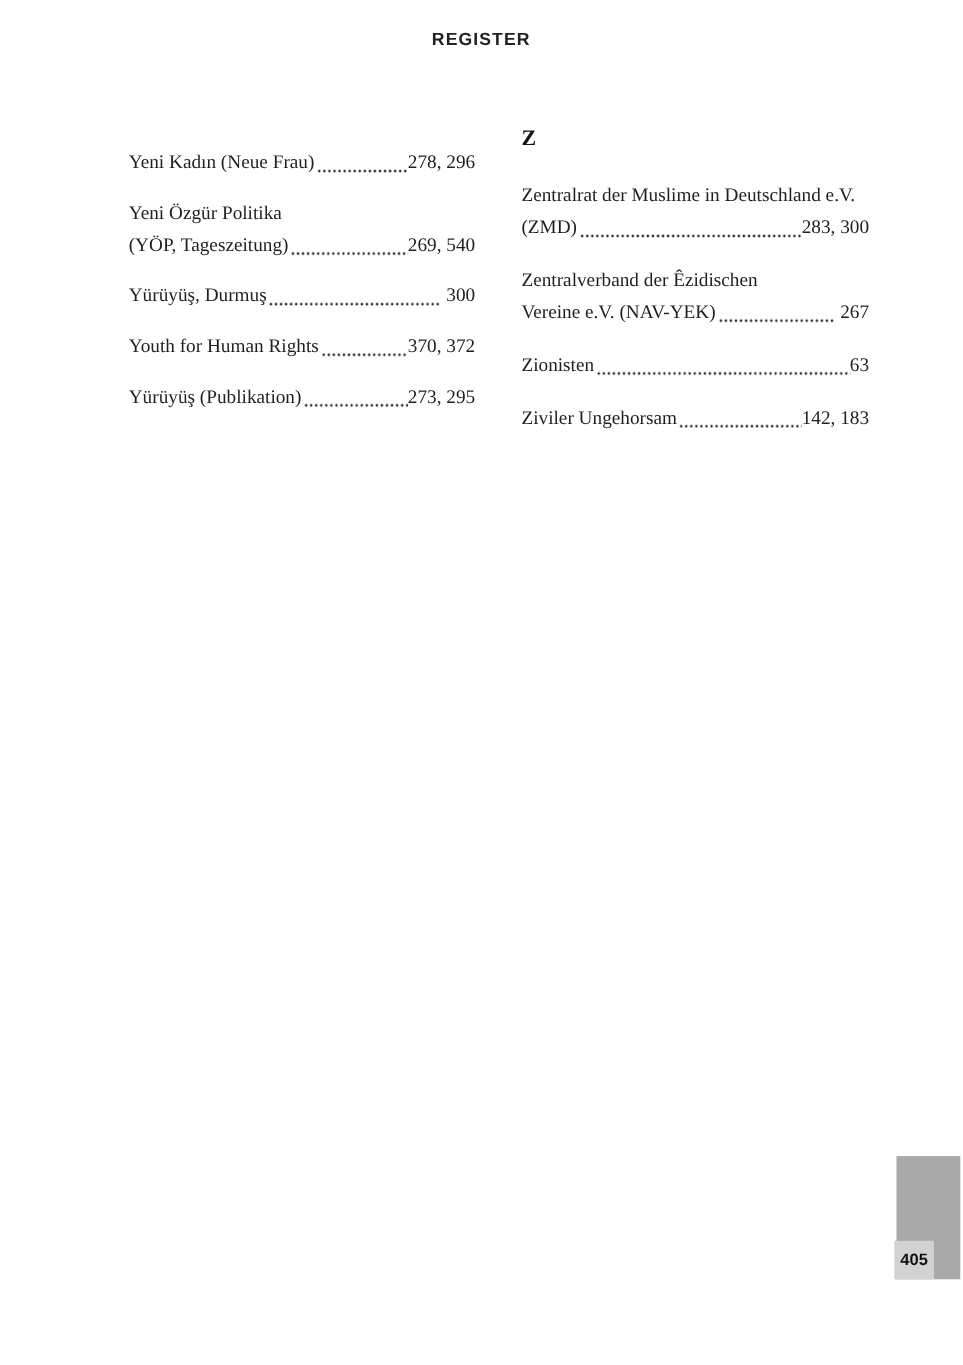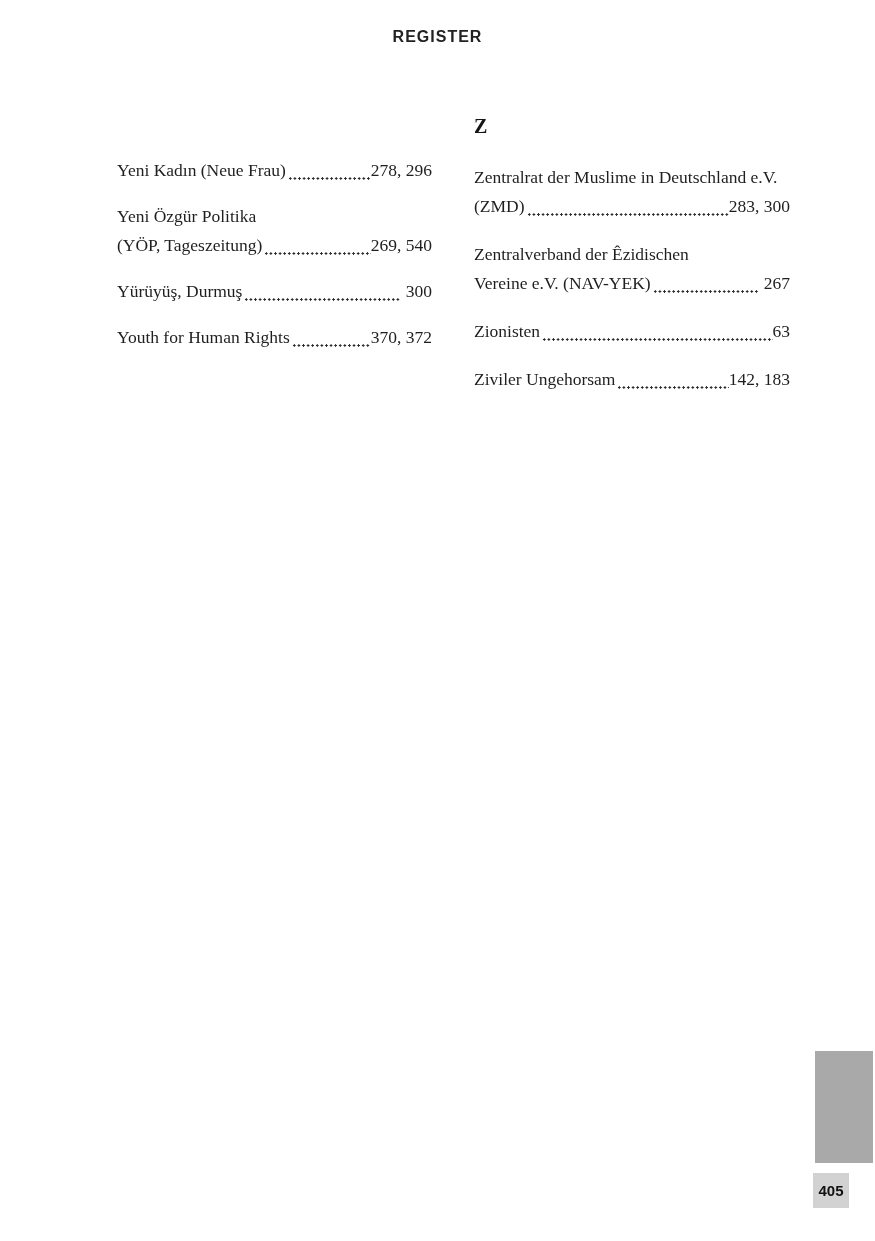--- a/index.html
+++ b/index.html
@@ -71,21 +71,21 @@
     position: absolute;
     left: 815px;
     top: 1051px;
     width: 58px;
     height: 112px;
     background: var(--thumb-block);
   }
   .page-tab {
     position: absolute;
     left: 813px;
-    top: 1173px;
+    top: 1128px;
     width: 36px;
     height: 35px;
     background: var(--page-tab-bg);
     display: flex;
     align-items: center;
     justify-content: center;
   }
   .page-num {
     font-family: "Liberation Sans", sans-serif;
     font-weight: 700;
@@ -131,20 +131,27 @@
 
 
       <div class="entry">
         <div class="row">
           <span class="term">Youth for Human Rights</span>
           <span class="leader"></span>
           <span class="pages">370, 372</span>
         </div>
       </div>
 
+      <div class="entry">
+        <div class="row">
+          <span class="term">Yürüyüş (Publikation)</span>
+          <span class="leader"></span>
+          <span class="pages">273, 295</span>
+        </div>
+      </div>
 
     </div>
 
     <div class="col col-right">
 
       <div class="section-letter">Z</div>
 
       <div class="entry">
         <div class="pre">Zentralrat der Muslime in Deutschland e.V.</div>
         <div class="row">

